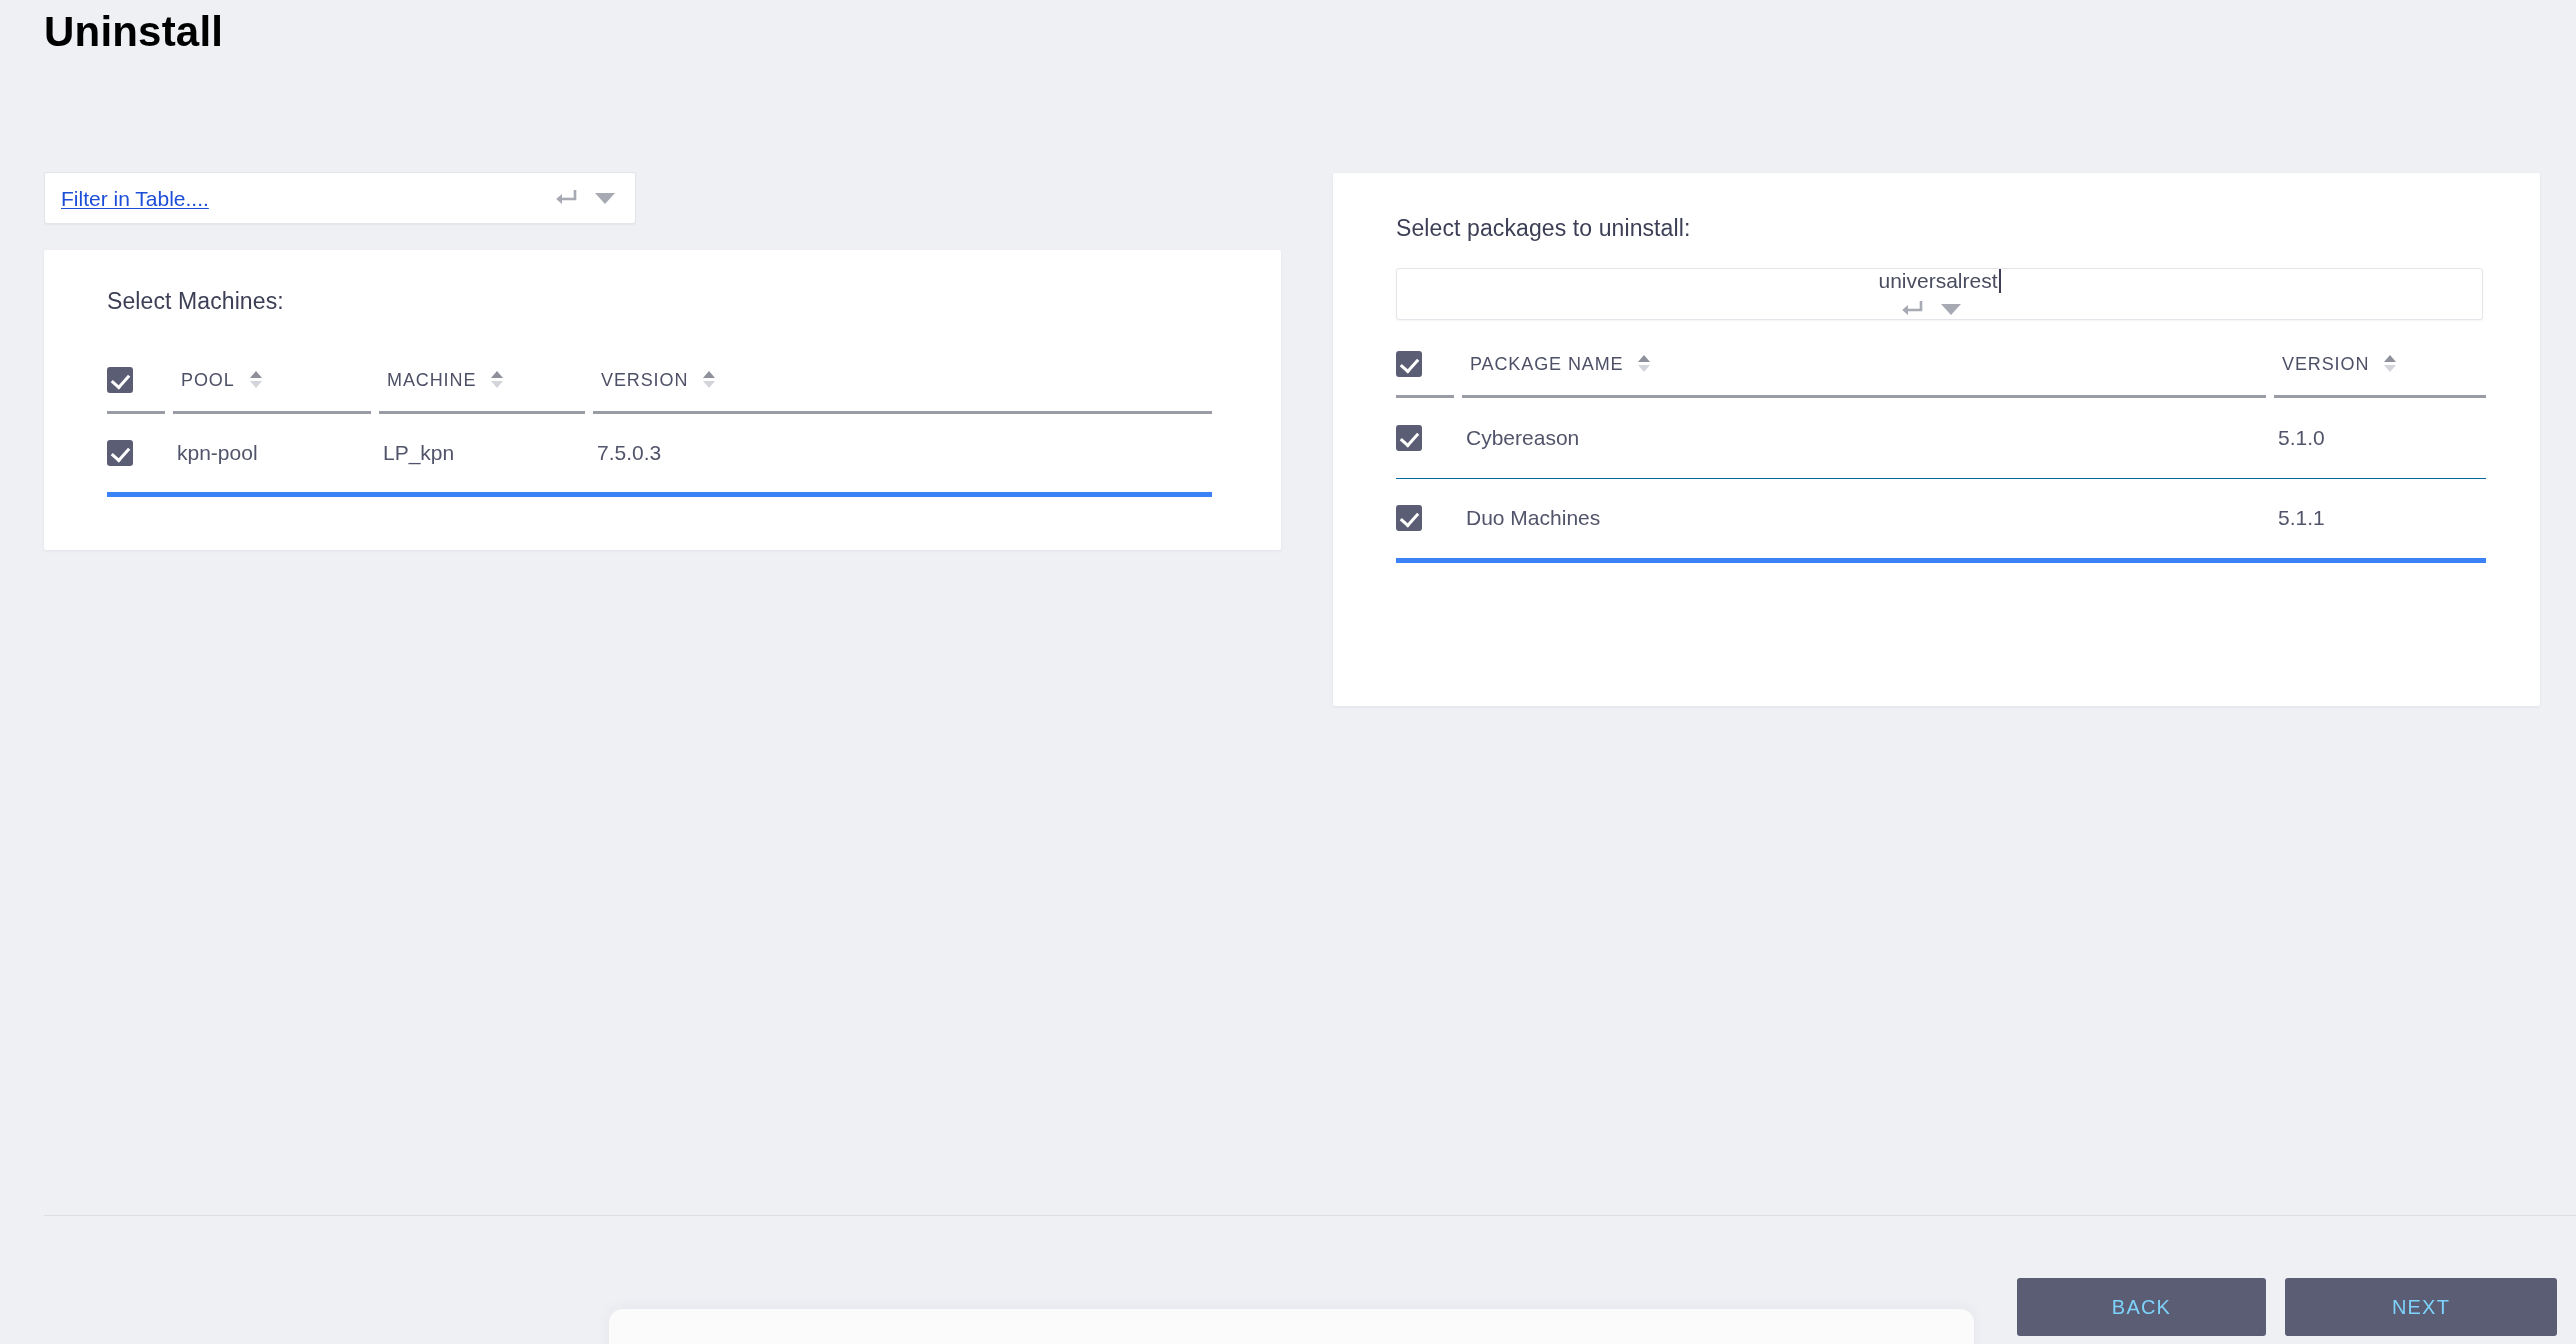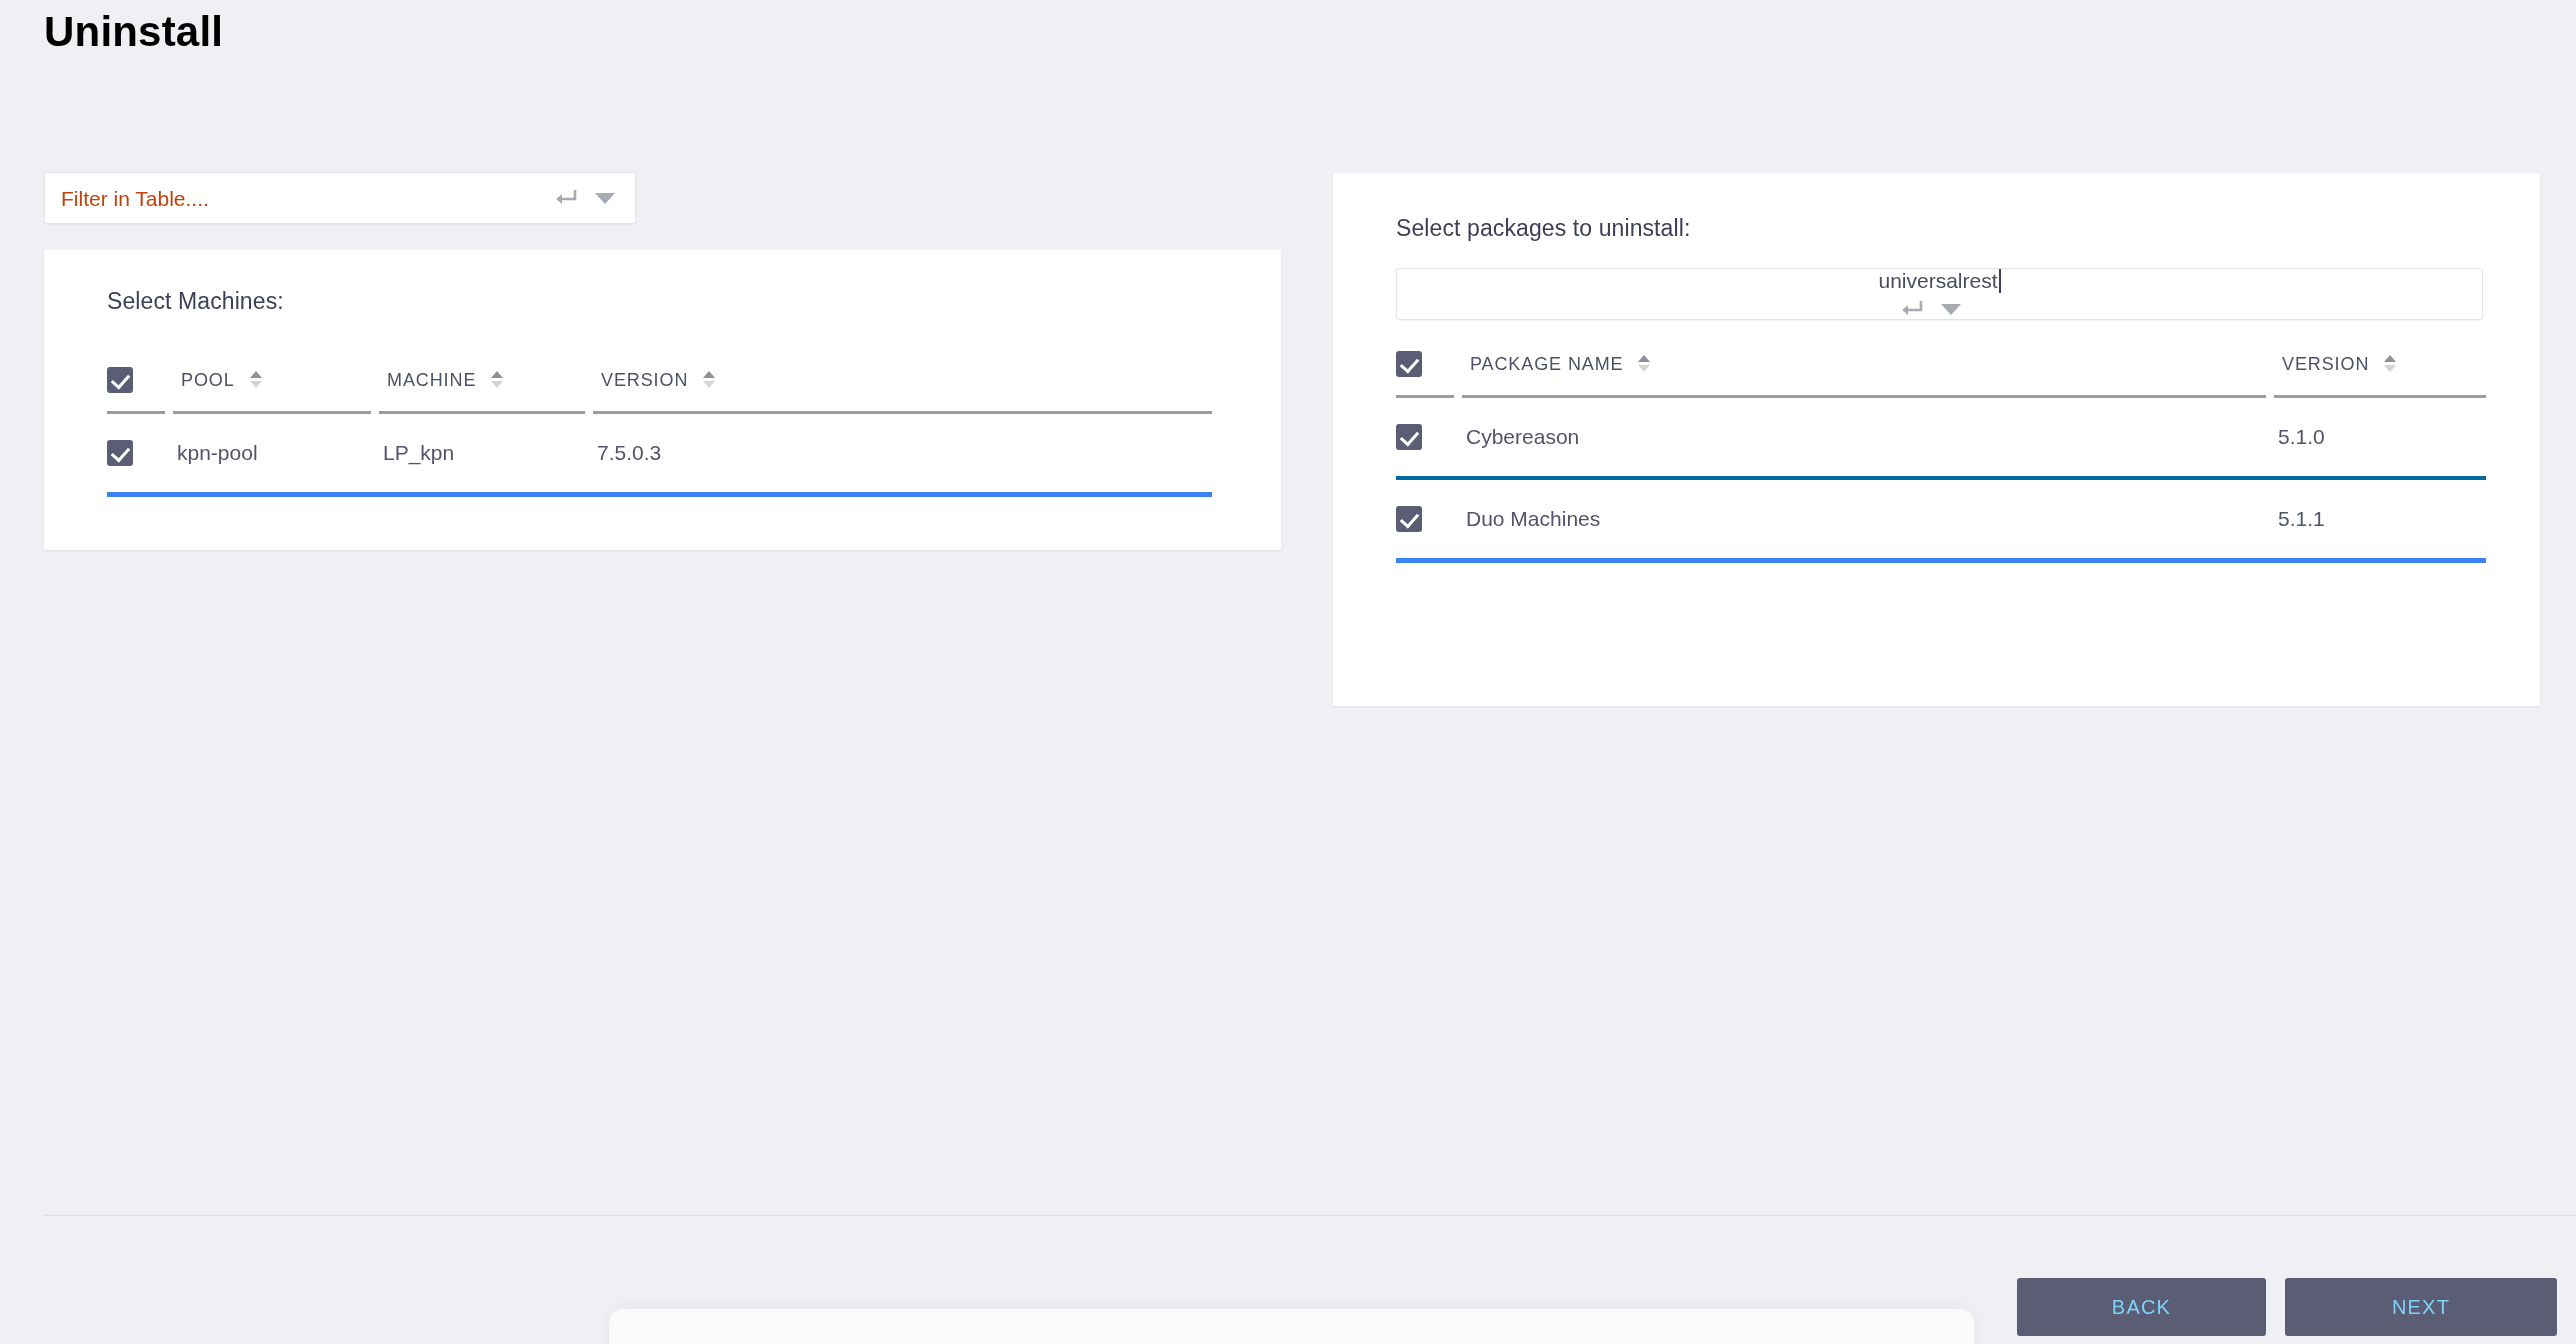--- a/index.html
+++ b/index.html
@@ -39,21 +39,21 @@
     align-items: center;
   }
   .combo .combo-text {
     flex: 1 1 auto;
     padding: 0 16px;
     font-size: 21px;
     line-height: 1;
     white-space: nowrap;
     overflow: hidden;
   }
-  .combo .combo-text.placeholder { color: #c2410c; }
+  .combo .combo-text.placeholder { color: #1d4ed8; text-decoration: underline; }
   .combo .combo-text.value { color: #4a4d60; }
   .caret {
     display: inline-block;
     width: 2px;
     height: 24px;
     background: #3c3f55;
     vertical-align: -5px;
     margin-left: 1px;
   }
   .combo-icons {
@@ -124,21 +124,21 @@
   
   .tbl th + th { border-left: 8px solid #ffffff; padding-left: 8px; }
 
   .tbl td {
     font-size: 21px;
     font-weight: 400;
     color: #51546a;
     padding: 0;
     height: 82px;
     vertical-align: middle;
-    border-bottom: 4px solid #0369a1;
+    border-bottom: 1px solid #0369a1;
   }
   .tbl td.col-check { width: 62px; }
   .tbl td + td { padding-left: 8px; }
   .tbl tr:last-child td { border-bottom: 5px solid #3b82f6; margin-top: 36px; }
 
   .th-label { display: inline-block; vertical-align: middle; }
 
   
   .sort-arrows {
     display: inline-block;

